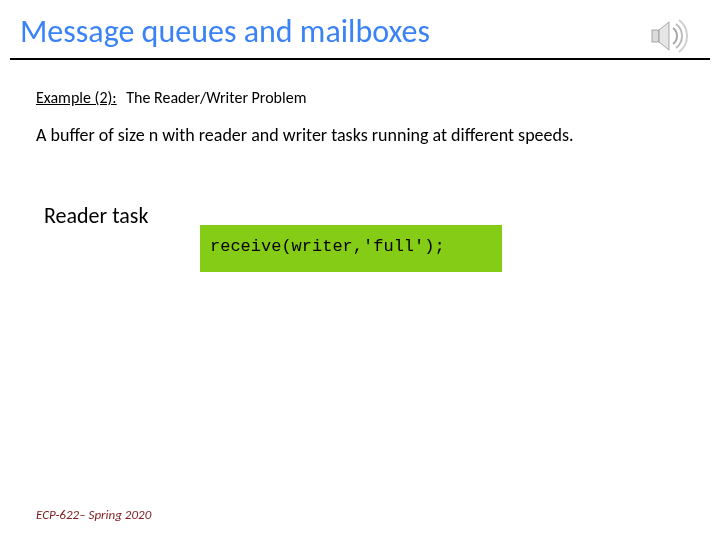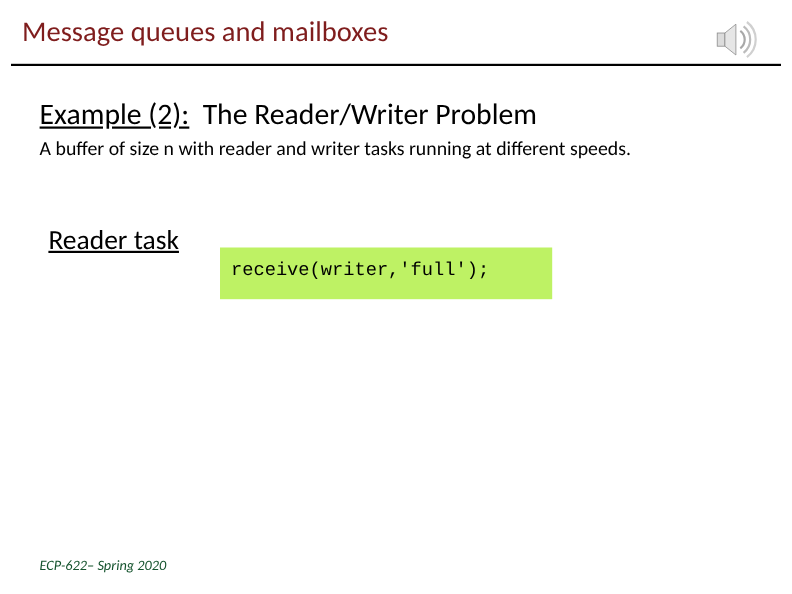--- a/index.html
+++ b/index.html
@@ -1,27 +1,27 @@
 <!DOCTYPE html>
 <html><head>
 <meta charset="utf-8">
 <style>
   * { margin: 0; padding: 0; box-sizing: border-box; }
   html, body { width: 720px; height: 540px; background: #fff; font-family: Calibri, "Segoe UI", Arial, sans-serif; color: #000; overflow: hidden; }
   .slide { position: relative; width: 720px; height: 540px; }
   .title-wrap { position: absolute; left: 20px; top: 12px; }
-  .title { font-size: 26px; color: #7f1d1d; }
+  .title { font-size: 32px; color: #3b82f6; }
   .rule { position: absolute; left: 10px; top: 58px; width: 700px; height: 1.5px; background: #000; }
-  .example-line { position: absolute; left: 36px; top: 88px; font-size: 27px; }
+  .example-line { position: absolute; left: 36px; top: 88px; font-size: 16px; }
   .example-label { text-decoration: underline; margin-right: 6px; }
   .body-para { position: absolute; left: 36px; top: 124px; width: 650px; font-size: 18px; text-align: justify; line-height: 1.25; }
-  .reader-label { position: absolute; left: 44px; top: 202px; font-size: 25px; text-decoration: underline; }
-  .codebox { position: absolute; left: 200px; top: 225px; width: 302px; background: #bef264; padding: 8px 10px 10px 10px; }
+  .reader-label { position: absolute; left: 44px; top: 202px; font-size: 22px; }
+  .codebox { position: absolute; left: 200px; top: 225px; width: 302px; background: #84cc16; padding: 8px 10px 10px 10px; }
   .codeline { font-family: "Courier New", monospace; font-size: 17px; line-height: 1.7; white-space: pre; }
-  .footer { position: absolute; left: 36px; bottom: 18px; font-size: 13px; font-style: italic; color: #14532d; }
+  .footer { position: absolute; left: 36px; bottom: 18px; font-size: 13px; font-style: italic; color: #7f1d1d; }
   .speaker-icon { position: absolute; right: 30px; top: 14px; width: 44px; height: 44px; }
 </style>
 </head>
 <body>
 <div class="slide">
 
   <div class="title-wrap">
     <div class="title">Message queues and mailboxes</div>
   </div>
   <div class="rule"></div>

